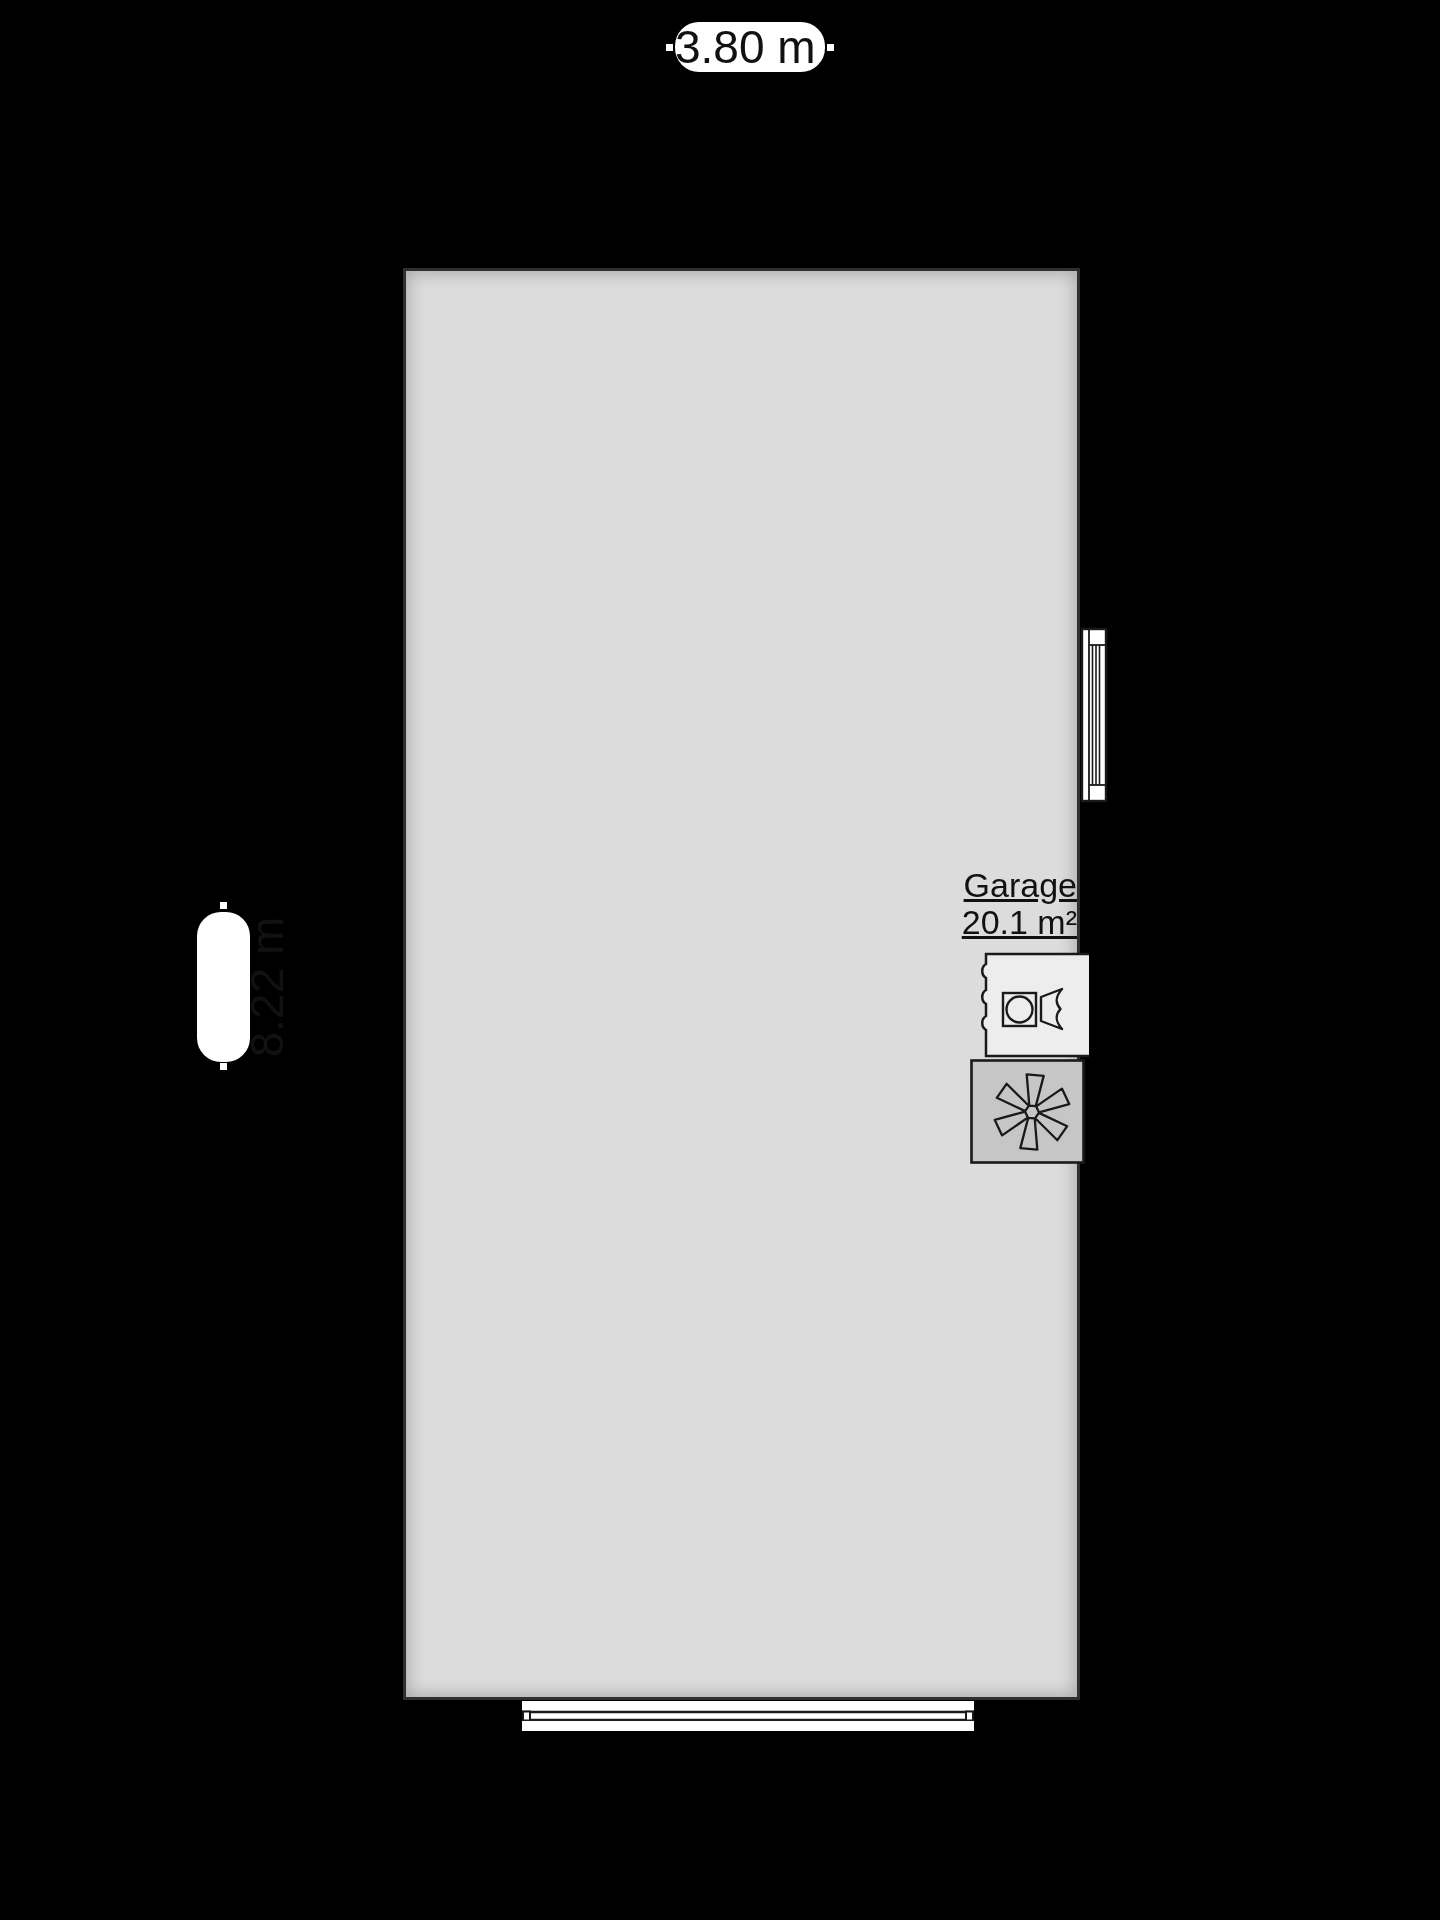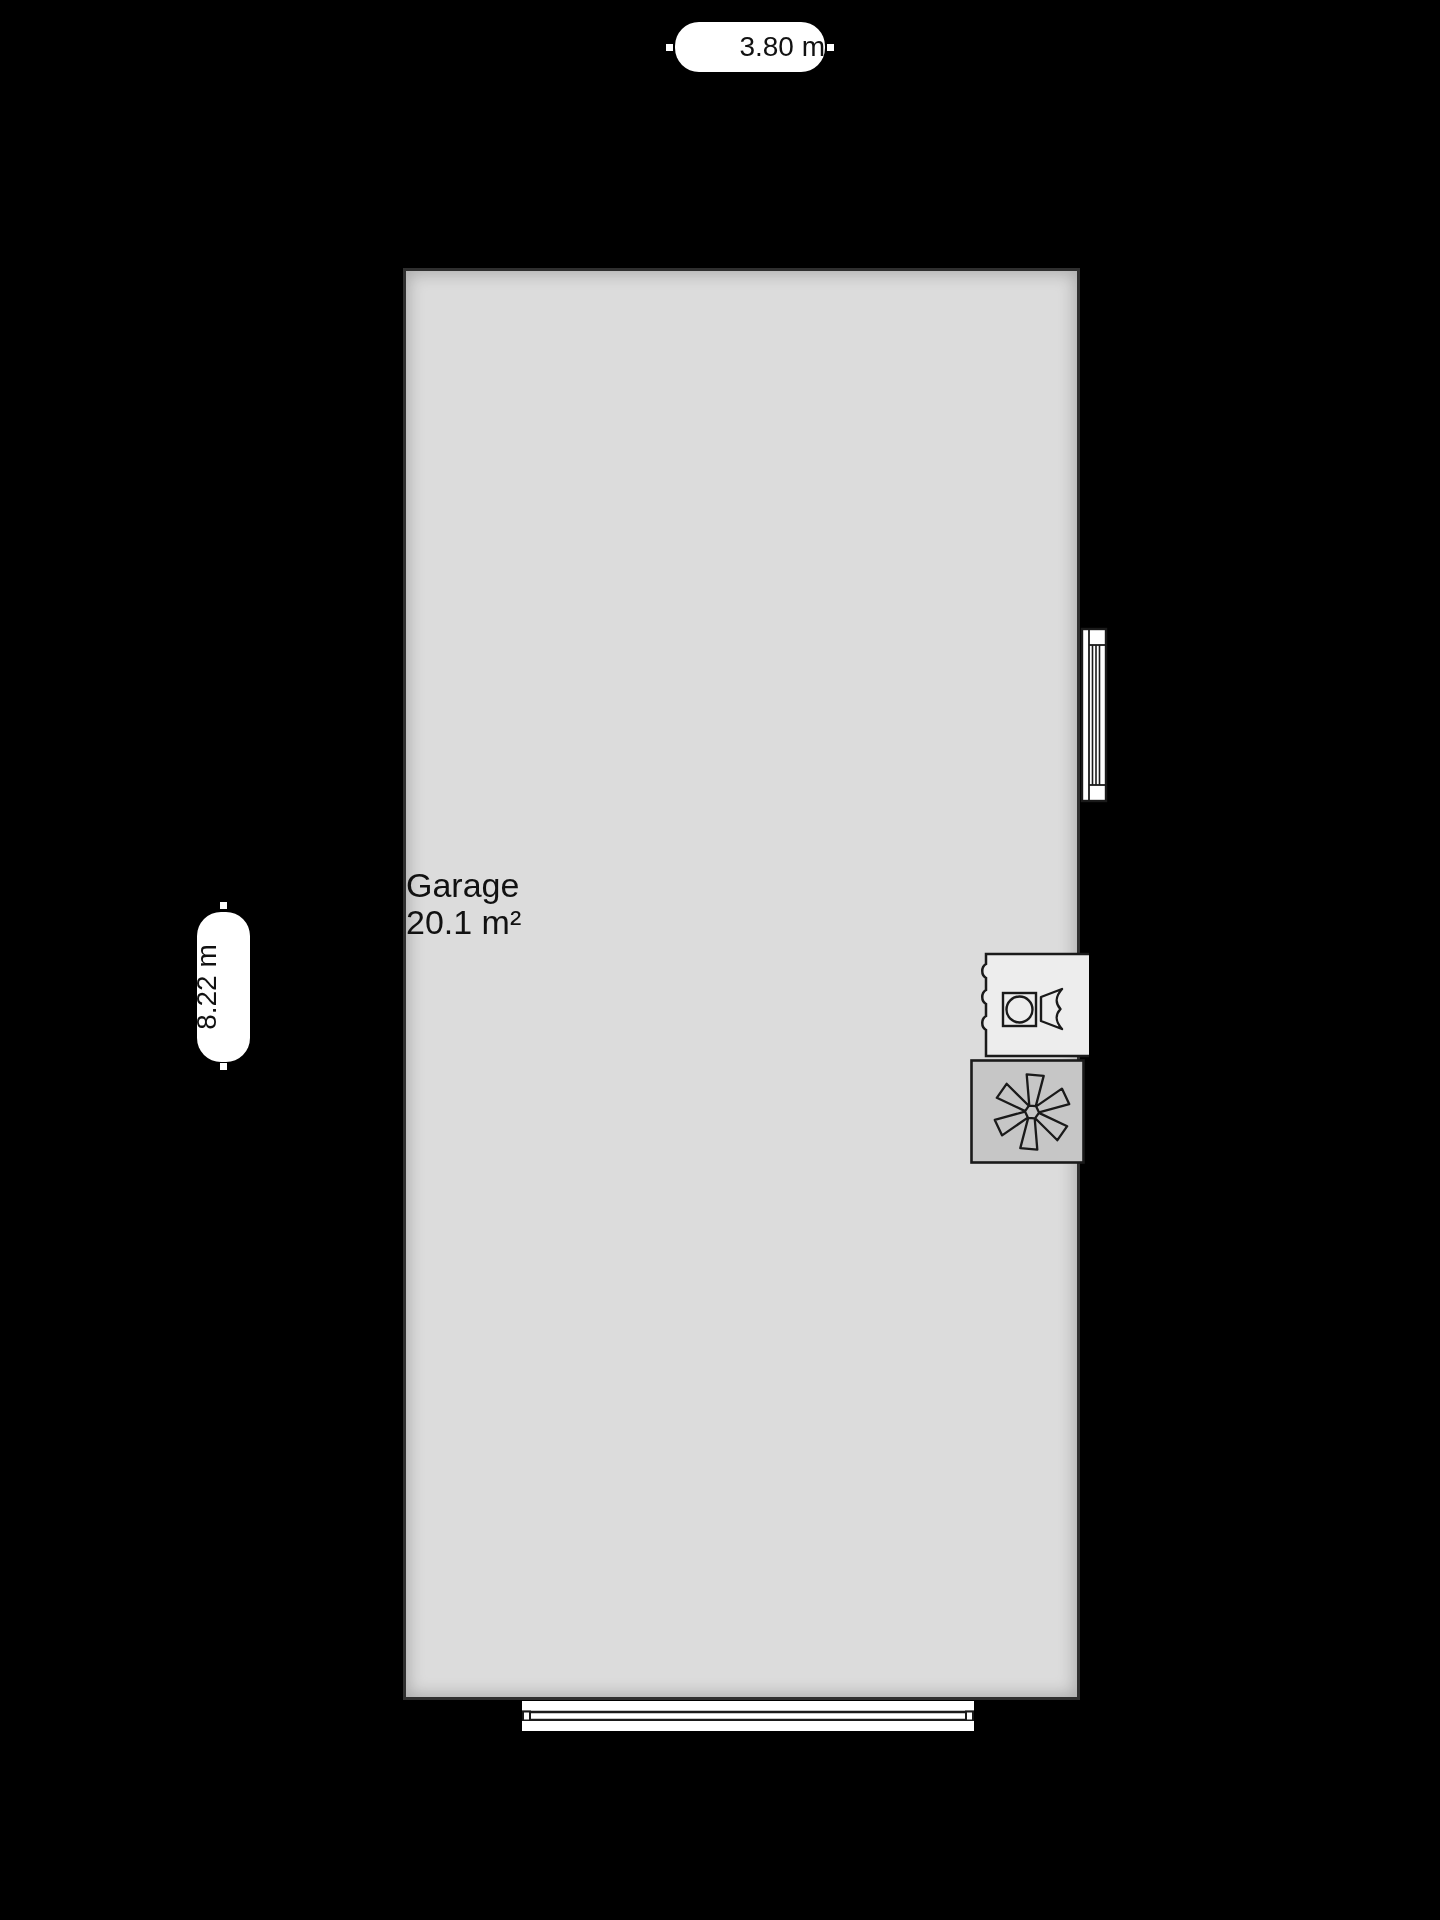--- a/index.html
+++ b/index.html
@@ -4,26 +4,26 @@
 <style>
   html,body{margin:0;padding:0;background:var(--background,#000);}
   .canvas{position:relative;width:1440px;height:1920px;background:var(--background,#000);
           font-family:"Liberation Sans",sans-serif;overflow:hidden;}
 
   
   .room{position:absolute;left:403px;top:268px;width:671px;height:1426px;
         background:var(--room-fill,#dcdcdc);
         border:3px solid var(--wall-line,#2f2f2f);
         box-shadow:inset 0 0 16px 3px rgba(0,0,0,0.22);}
-  .room-label{position:absolute;left:0;top:596px;width:100%;text-align:left;
-              color:var(--text,#111);font-size:34px;line-height:37px;}
+  .room-label{position:absolute;left:0;top:596px;width:100%;text-align:right;
+              color:var(--text,#111);font-size:34px;line-height:37px;text-decoration:underline;}
 
   
   .pill{position:absolute;background:var(--pill-bg,#fff);border-radius:24px;
-        color:var(--text,#111);font-size:28px;display:flex;align-items:center;justify-content:flex-end;}
+        color:var(--text,#111);font-size:46px;display:flex;align-items:center;justify-content:flex-start;}
   .pill-top{left:675px;top:22px;width:150px;height:50px;}
   .pill-left{left:197px;top:912px;width:53px;height:150px;}
   .pill-left .rot{transform:rotate(-90deg);white-space:nowrap;}
   .tick{position:absolute;width:7px;height:7px;background:var(--pill-bg,#fff);}
   .tick-w-left{left:666px;top:44px;}
   .tick-w-right{left:827px;top:44px;}
   .tick-h-top{left:220px;top:902px;}
   .tick-h-bottom{left:220px;top:1063px;}
 
   

